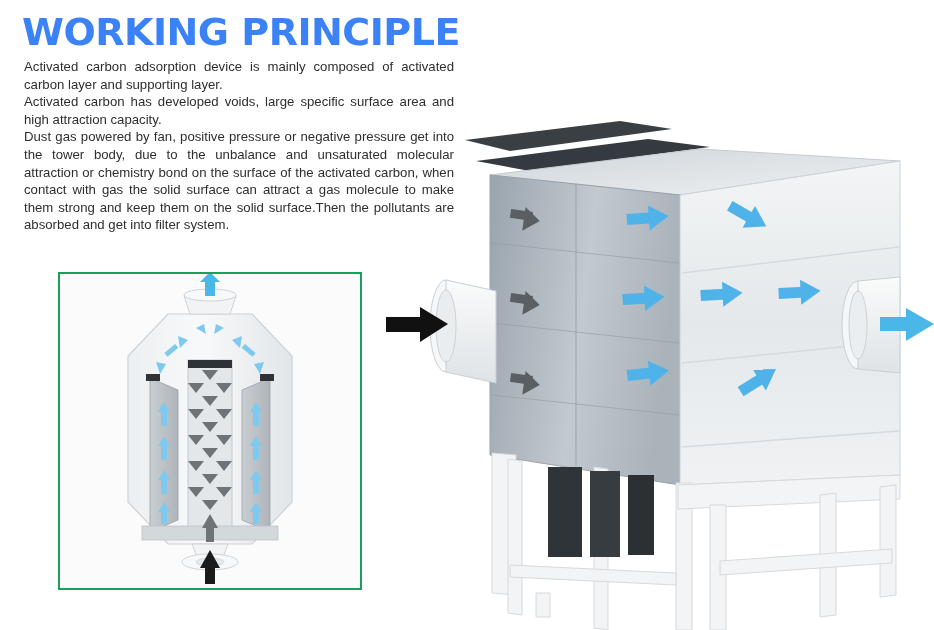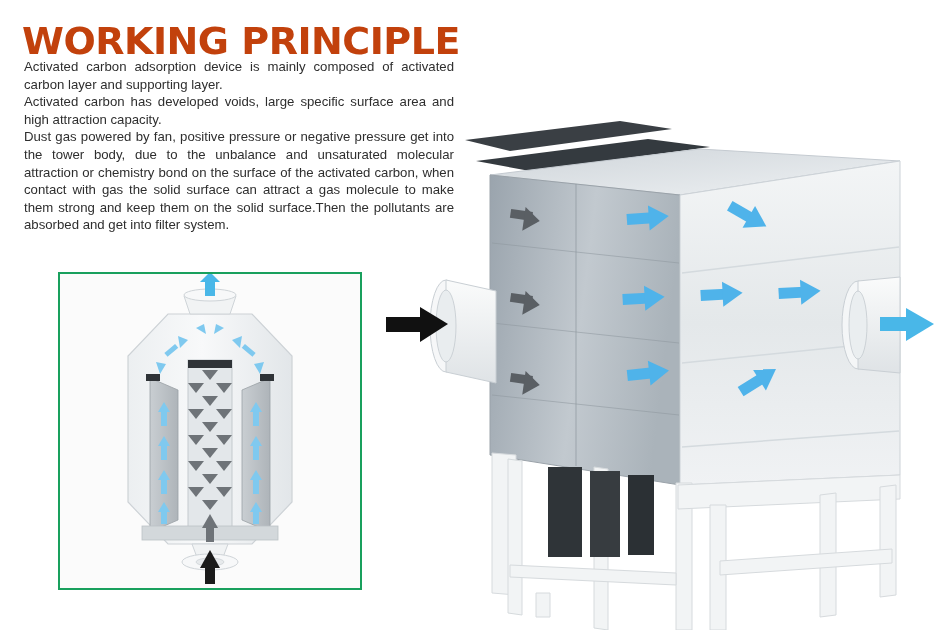--- a/index.html
+++ b/index.html
@@ -15,25 +15,25 @@
     width: 934px;
     height: 630px;
     background: #ffffff;
     overflow: hidden;
   }
 
   
   #title {
     position: absolute;
     left: 22px;
-    top: 21px;
+    top: 12px;
     font-size: 38px;
     font-weight: bold;
     letter-spacing: -0.5px;
-    color: #c2410c;
+    color: #3b82f6;
     font-family: "DejaVu Sans", sans-serif;
     line-height: 1.1;
   }
 
   
   #body-copy {
     position: absolute;
     left: 24px;
     top: 58px;
     width: 430px;

